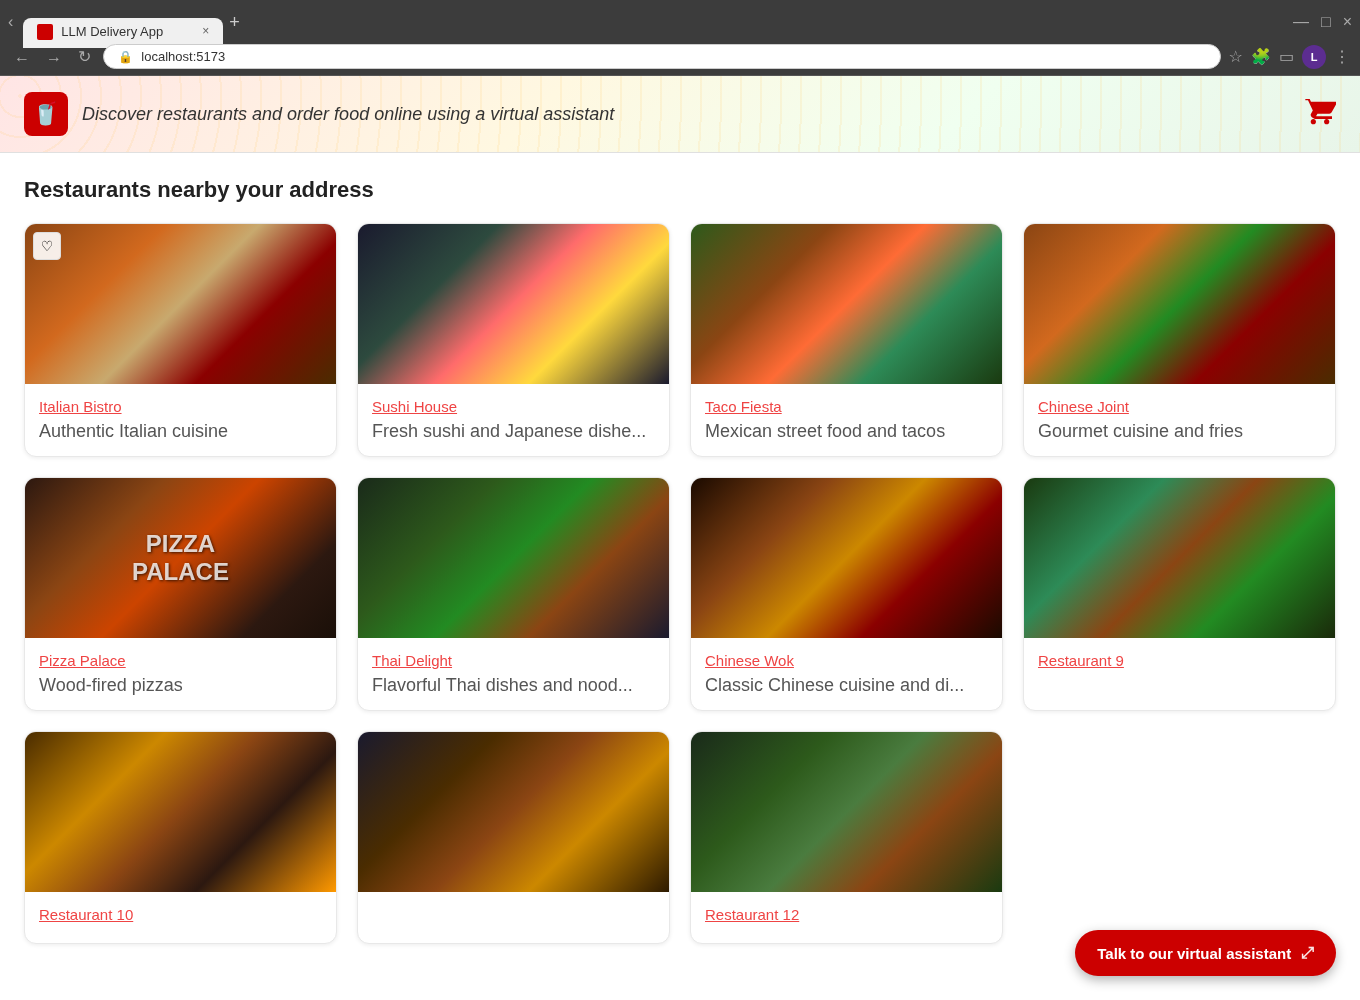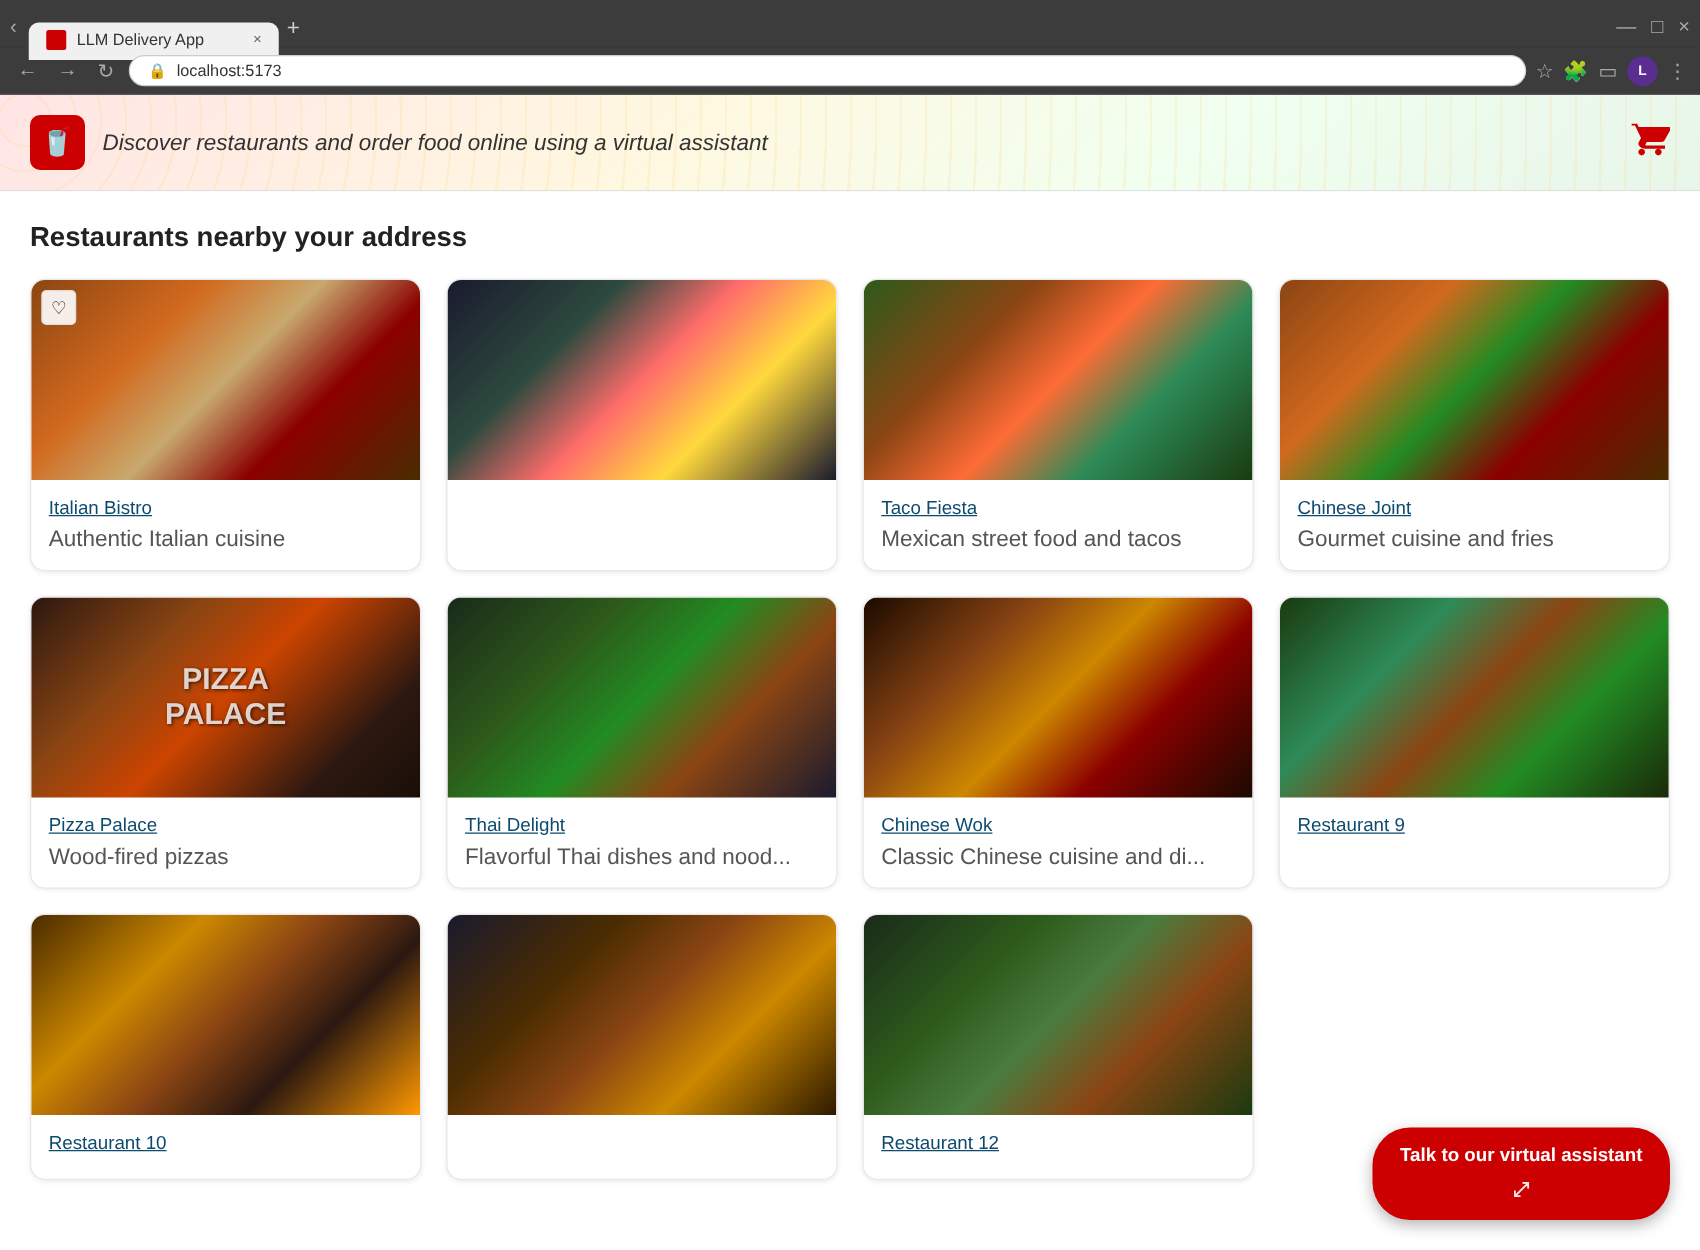--- a/index.html
+++ b/index.html
@@ -166,21 +166,21 @@
       overflow: hidden;
       box-shadow: 0 1px 4px rgba(0,0,0,0.08);
       cursor: pointer;
       transition: box-shadow 0.2s;
     }
     .card-body {
       padding: 14px;
     }
     .card-name {
       font-size: 15px;
-      color: #0c4a6e;
+      color: #ef4444;
       text-decoration: underline;
       margin-bottom: 6px;
       cursor: pointer;
     }
     .card-desc {
       font-size: 18px;
       color: #555;
     }
     .favorite-btn {
       position: absolute;
@@ -205,21 +205,20 @@
       padding: 14px 22px;
       border-radius: 30px;
       font-size: 15px;
       font-weight: bold;
       cursor: pointer;
       display: flex;
       align-items: center;
       gap: 10px;
       box-shadow: 0 4px 12px rgba(0,0,0,0.3);
       z-index: 100;
-      flex-direction: column;
     }
     .chat-expand-icon {
       font-size: 16px;
       opacity: 0.9;
     }
 
     
     .img-italian {
       background: linear-gradient(135deg, #8B4513 0%, #D2691E 30%, #c8a96e 50%, #8B0000 70%, #4a2c00 100%);
     }
@@ -341,20 +340,24 @@
         <div class="card-image-inner img-italian">
           <div class="favorite-btn">♡</div>
         </div>
         <div class="card-body">
           <div class="card-name">Italian Bistro</div>
           <div class="card-desc">Authentic Italian cuisine</div>
         </div>
       </div>
       <div class="restaurant-card">
         <div class="card-image-inner img-sushi"></div>
+        <div class="card-body">
+          <div class="card-name">Sushi House</div>
+          <div class="card-desc">Fresh sushi and Japanese dishe...</div>
+        </div>
       </div>
       <div class="restaurant-card">
         <div class="card-image-inner img-taco"></div>
         <div class="card-body">
           <div class="card-name">Taco Fiesta</div>
           <div class="card-desc">Mexican street food and tacos</div>
         </div>
       </div>
       <div class="restaurant-card">
         <div class="card-image-inner img-burger"></div>

